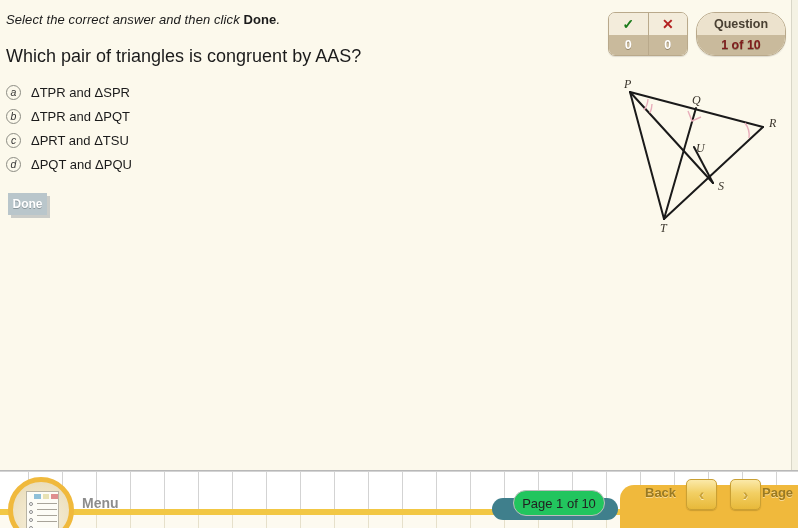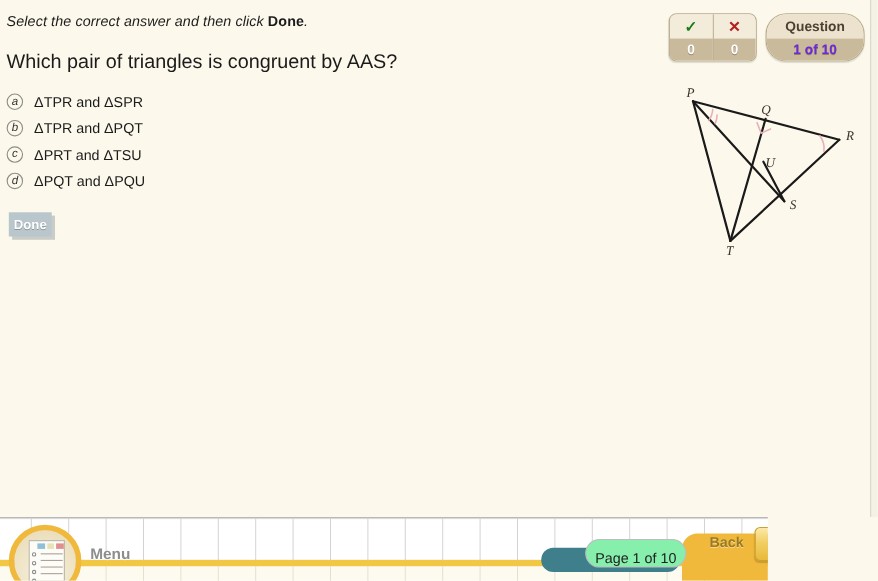--- a/index.html
+++ b/index.html
@@ -172,21 +172,21 @@
     color: #4a4133;
   }
   .qbox-bottom {
     height: 20px;
     background: #c9ba9c;
     display: flex;
     align-items: center;
     justify-content: center;
     font-size: 12.5px;
     font-weight: bold;
-    color: #6d28d9;
+    color: #7f1d1d;
     text-shadow: 0 1px 0 rgba(110,95,70,0.6);
   }
 
   
   .figure {
     position: absolute;
     left: 600px; top: 68px;
     width: 192px; height: 180px;
   }
   .figure svg { display: block; }
@@ -194,21 +194,21 @@
     font-family: "Liberation Serif", serif;
     font-style: italic;
     font-size: 12px;
     fill: #3a352c;
   }
 
   
   .bottom-bar {
     position: absolute;
     left: 0; top: 470px;
-    width: 698px; height: 58px;
+    width: 798px; height: 58px;
     background: #ffffff;
     border-top: 1px solid #b8b8b8;
     overflow: hidden;
   }
   .grid-layer {
     position: absolute;
     left: 0; top: 0;
     width: 798px; height: 58px;
     background-image:
       linear-gradient(to right, #d3d3d3 1px, transparent 1px),
@@ -346,27 +346,27 @@
 
   .page-pill-shadow {
     position: absolute;
     left: 492px; top: 498px;
     width: 126px; height: 22px;
     background: #3f7f8c;
     border-radius: 11px;
   }
   .page-pill {
     position: absolute;
-    left: 532px; top: 490px;
+    left: 513px; top: 490px;
     width: 92px; height: 26px;
-    background: #86efac;
+    background: #22c55e;
     border: 1px solid #bdbdbd;
     border-radius: 13px;
     display: flex;
-    align-items: flex-end;
+    align-items: center;
     justify-content: center;
     box-sizing: border-box;
     cursor: pointer;
   }
   .page-pill-text {
     font-size: 13px;
     color: #222;
     white-space: nowrap;
   }
 </style>

